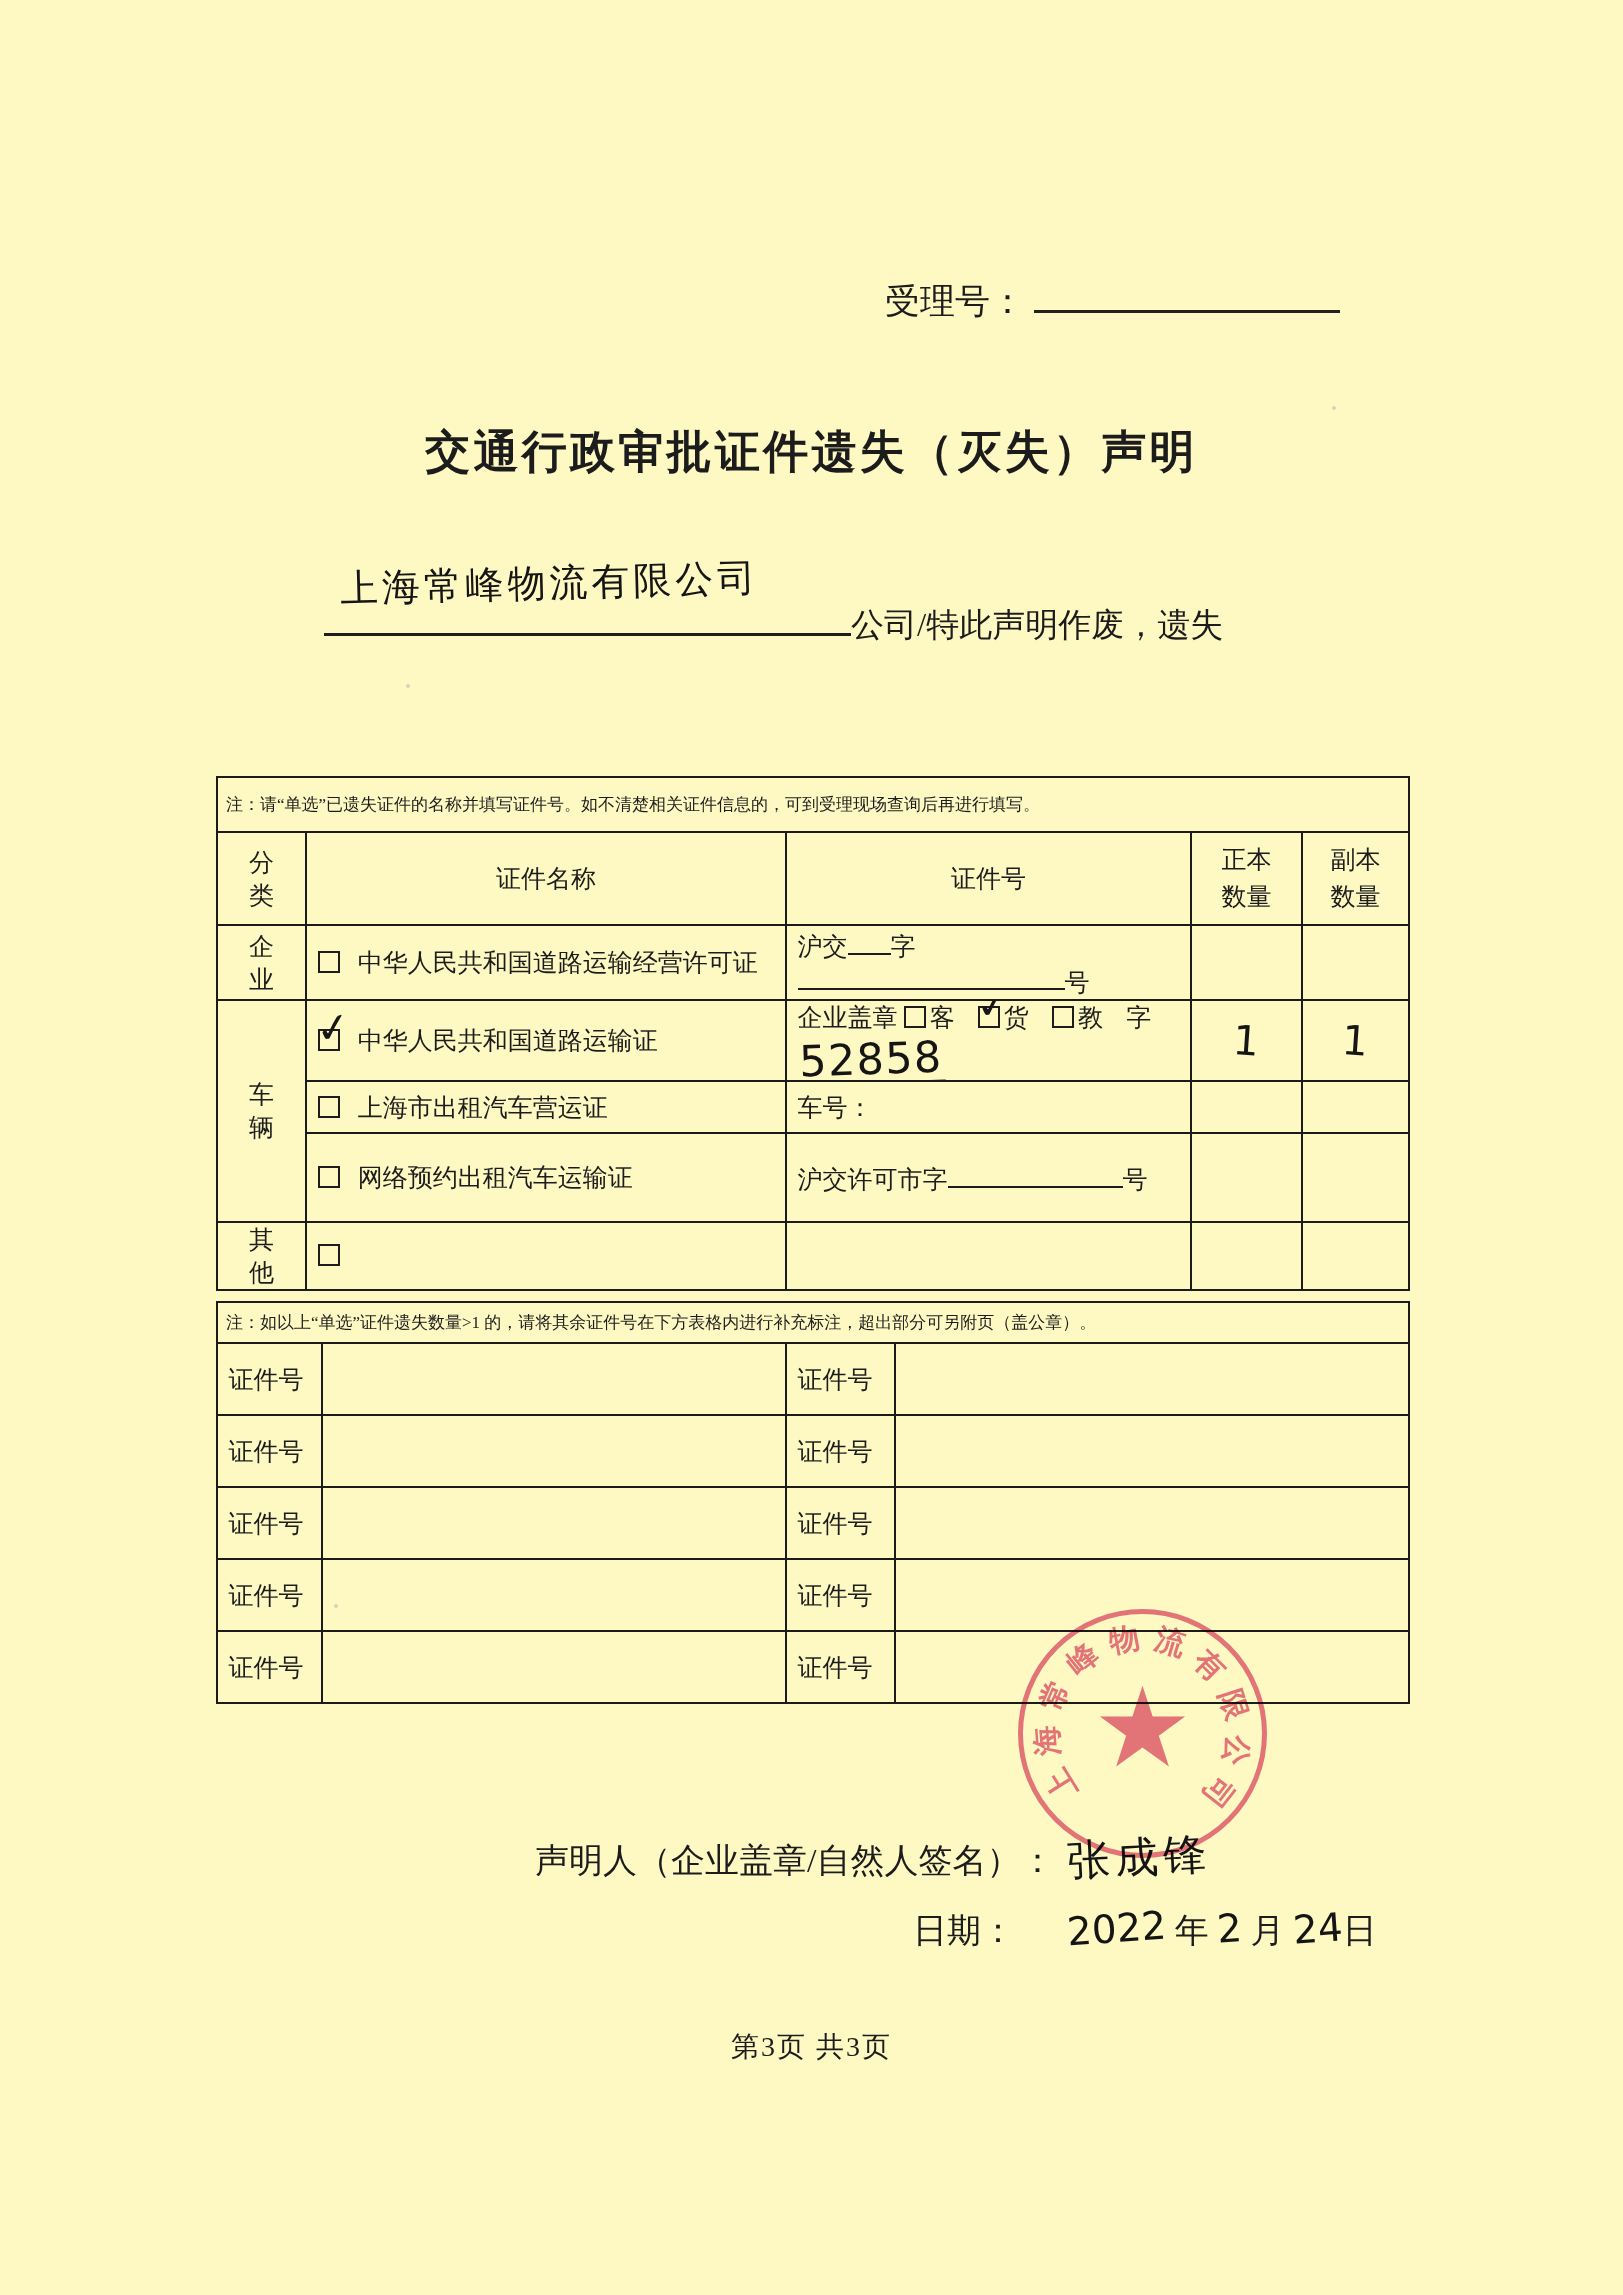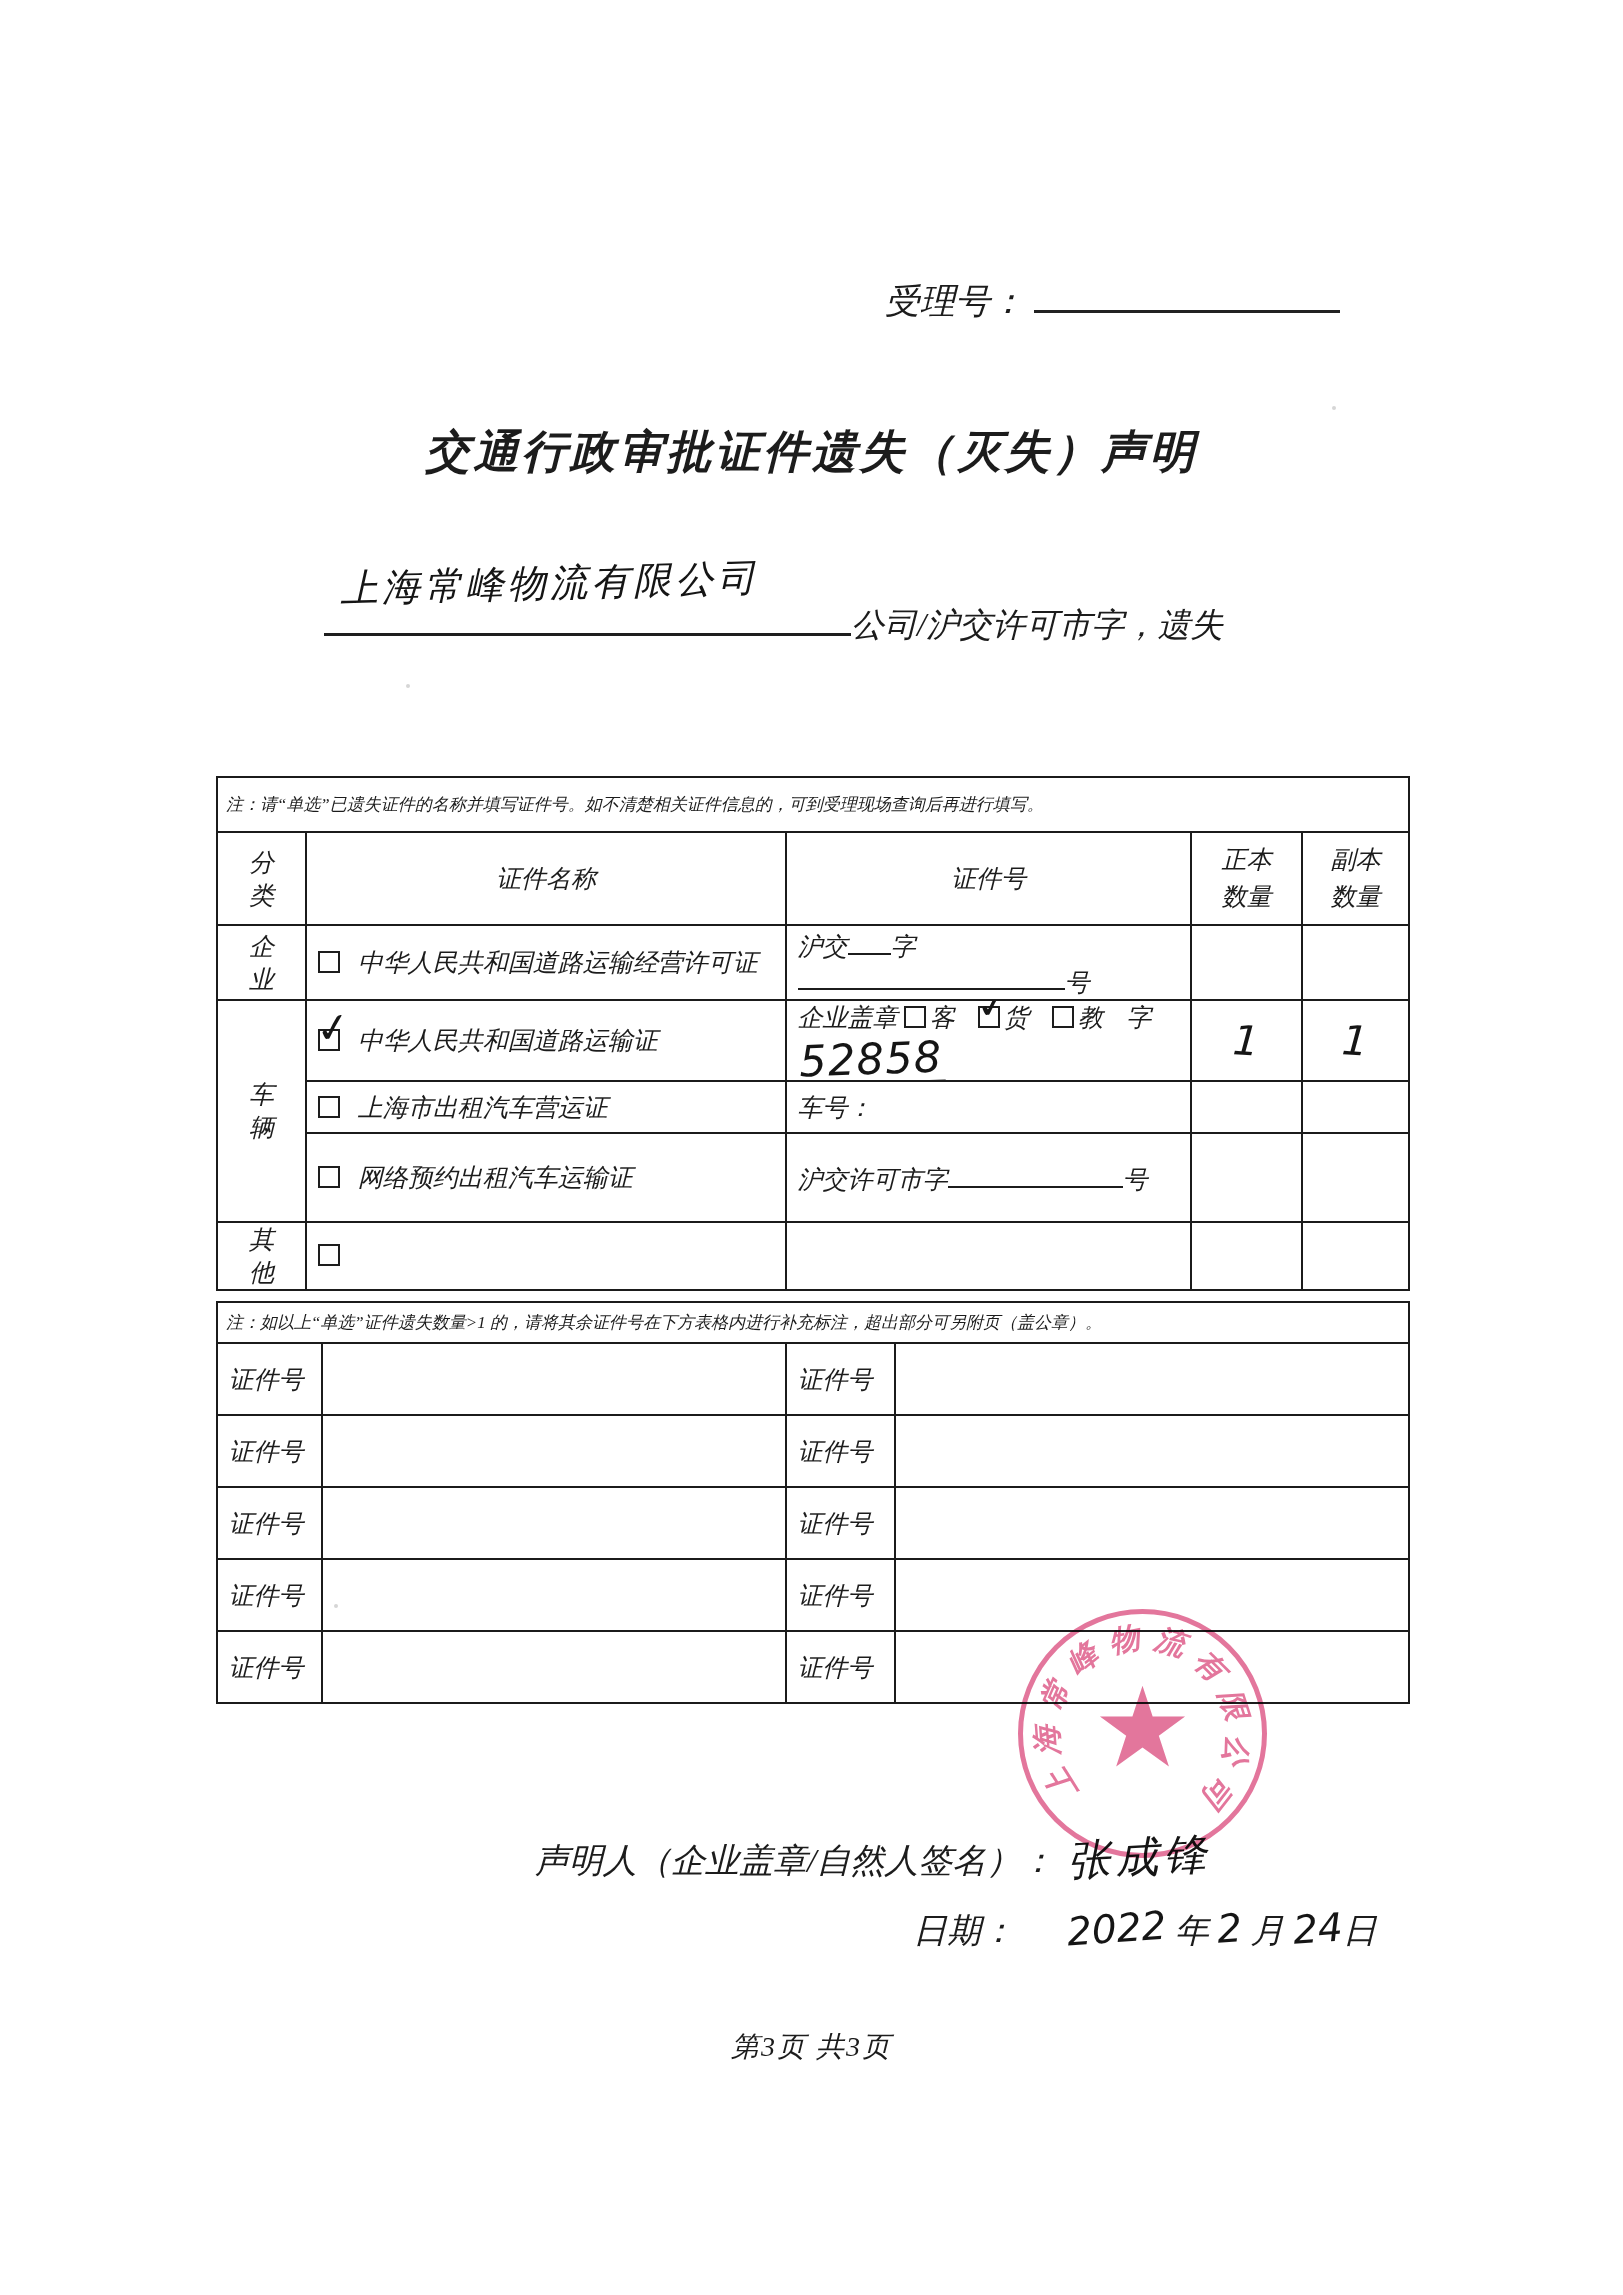--- a/index.html
+++ b/index.html
@@ -1,25 +1,24 @@
 <!DOCTYPE html>
 <html style="font-size:10.5px"><head>
 <meta charset="utf-8">
 <style>
   * { box-sizing: border-box; }
   html,body { margin:0; padding:0; background:#7a7a7a; }
   .page {
     position: relative;
     width: 1623px; height: 2295px;
     margin: 0 auto;
-    background: #ffffff;
+    background: #fef9c3;
     font-family: "Liberation Serif", serif;
     color: #1c1c1c;
     overflow: hidden;
-    font-style: italic;
   }
 
   
   .acceptance { position:absolute; top:278px; left:885px; font-size:35px; white-space:nowrap; }
   .acceptance .blank-line { display:inline-block; width:306px; height:7.9px; border-bottom:3.9px solid #222; margin-left:9.2px; }
 
   
   .title { position:absolute; top:422px; left:0; width:100%; margin:0; text-align:center;
            font-size:45px; font-weight:700; letter-spacing:3.3px; }
 
@@ -101,21 +100,21 @@
 
 <div class="page">
 
   <div class="acceptance">
     <span>受理号：</span><span class="blank-line"></span>
   </div>
 
   <h1 class="title">交通行政审批证件遗失（灭失）声明</h1>
 
   <div class="intro">
-    <span class="company-underline"><span class="hw company-name">上海常峰物流有限公司</span></span><span>公司/沪交许可市字，遗失</span><br>
+    <span class="company-underline"><span class="hw company-name">上海常峰物流有限公司</span></span><span>公司/特此声明作废，遗失</span><br>
   </div>
 
   <table class="main-table">
     <colgroup>
         <col style="width:89px">
         <col style="width:480px">
         <col style="width:405px">
         <col style="width:111px">
         <col style="width:107px">
       </colgroup>

